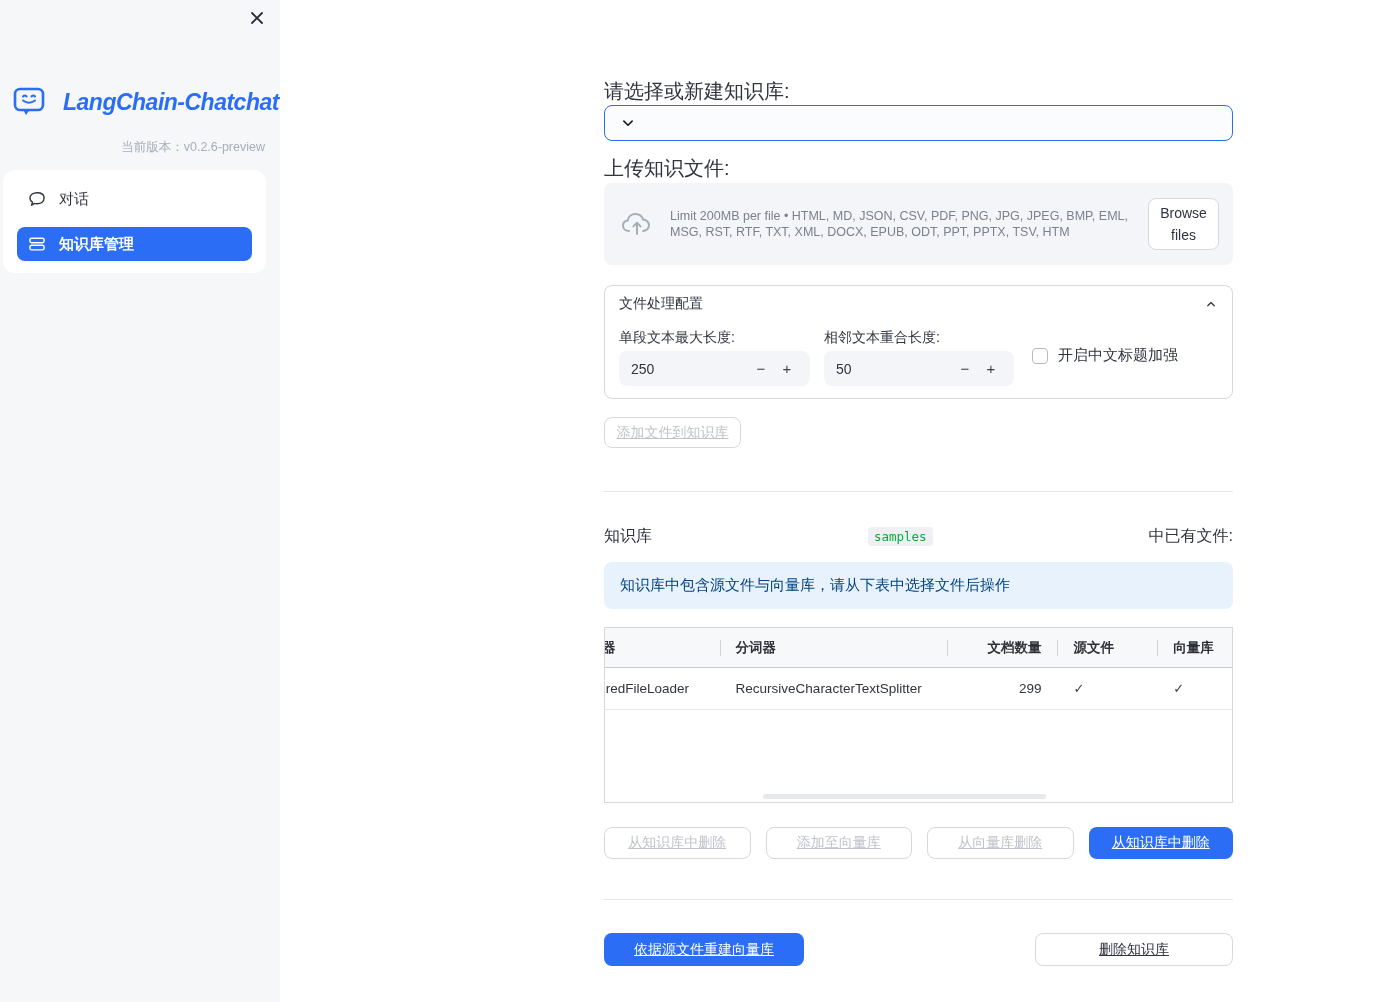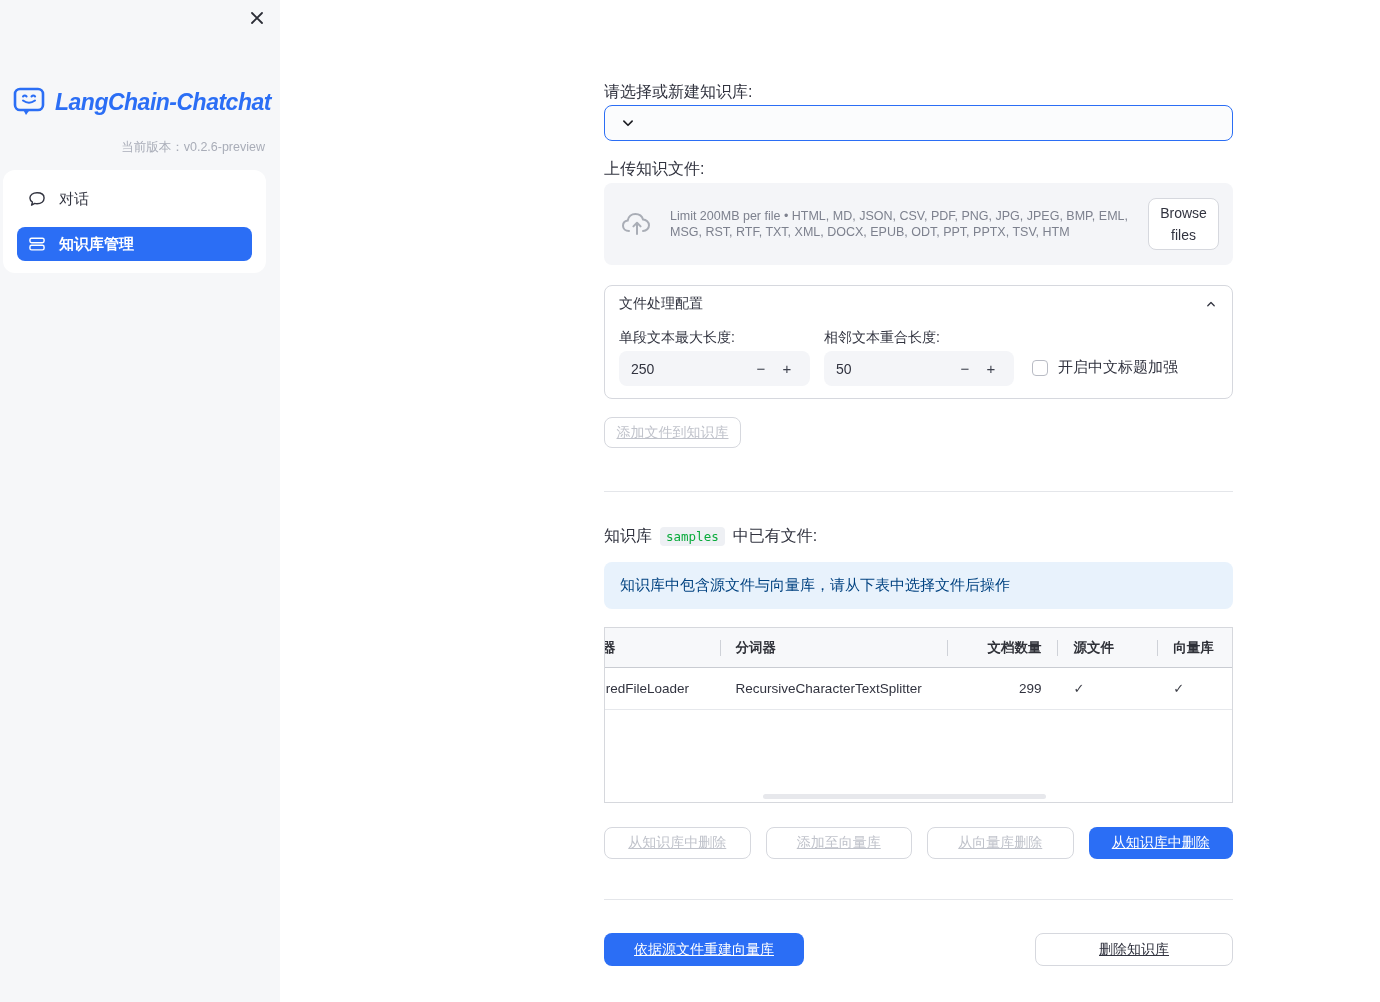--- a/index.html
+++ b/index.html
@@ -5,35 +5,35 @@
   * { margin:0; padding:0; box-sizing:border-box; }
   html,body { width:1380px; height:1002px; background:#ffffff;
     font-family:"Liberation Sans","DejaVu Sans",sans-serif; color:#31333f; }
 
   
   .sidebar { position:absolute; left:0; top:0; width:280px; height:1002px;
     background:#f6f7f9; }
   .close-btn { position:absolute; top:8px; right:13px; width:20px; height:20px;
     cursor:pointer; display:flex; align-items:center; justify-content:center; }
   .logo-row { position:absolute; left:12px; top:86px; display:flex;
-    align-items:center; gap:7px; }
+    align-items:center; gap:15px; }
   .logo-text { color:#2b6ef5; font-size:23px; font-weight:700;
     font-style:italic; letter-spacing:-0.5px; white-space:nowrap; }
   .version { position:absolute; top:139px; right:15px; font-size:12.5px;
     color:#a9adb8; }
   .menu-card { position:absolute; left:3px; top:170px; width:263px;
     background:#ffffff; border-radius:12px; padding:12px 14px; }
   .menu-item { display:flex; align-items:center; gap:12px; height:34px;
     padding:0 10px; border-radius:8px; font-size:15px; cursor:pointer; }
   .menu-item + .menu-item { margin-top:11px; }
   .menu-item.active { background:#2b6ef5; color:#ffffff; font-weight:700; }
 
   
   .main { position:absolute; left:604px; top:0; width:629px; }
-  .field-label { font-size:16px; line-height:17px; color:#31333f; }
+  .field-label { font-size:20px; line-height:17px; color:#31333f; }
   .lbl-1 { margin-top:83px; }
   .lbl-2 { margin-top:19px; }
 
   .selectbox { margin-top:5px; height:36px; background:#fbfcfd;
     border:1px solid #2b6ef5; border-radius:8px; display:flex;
     align-items:center; padding:0 14px; cursor:pointer; }
   .selectbox .sel-value { flex:1; font-size:14px; color:#31333f; }
 
   .dropzone { margin-top:6px; height:82px; background:#f4f5f8;
     border-radius:8px; display:flex; align-items:center; padding:0 14px 0 16px; }
@@ -50,40 +50,40 @@
     border:1px solid #d6d8de; border-radius:8px; }
   .exp-header { position:absolute; left:0; top:0; right:0; height:36px;
     display:flex; align-items:center; padding:0 14px; cursor:pointer; }
   .exp-title { flex:1; font-size:14px; }
   .num-label { position:absolute; top:43px; font-size:14px; }
   .num-field { position:absolute; top:65px; height:35px; background:#f4f5f8;
     border-radius:8px; display:flex; align-items:center; padding:0 10px 0 12px; }
   .num-value { flex:1; font-size:14px; color:#31333f; }
   .step-btn { width:26px; text-align:center; font-size:15px; color:#3d414d;
     cursor:pointer; user-select:none; }
-  .chk-wrap { position:absolute; left:427px; top:72px; display:flex;
+  .chk-wrap { position:absolute; left:427px; top:60px; display:flex;
     align-items:center; gap:10px; cursor:pointer; }
   .chk-box { width:16px; height:16px; border:1px solid #b9bcc5;
     border-radius:4px; background:#ffffff; }
   .chk-label { font-size:15px; }
 
   .btn { border-radius:8px; font-size:14px; cursor:pointer; display:flex;
     align-items:center; justify-content:center; background:#ffffff;
     font-family:"Liberation Sans","DejaVu Sans",sans-serif;text-decoration:underline; }
   .btn-disabled { border:1px solid #d6d8de; color:#c0c3cb; cursor:default; }
   .btn-primary { border:none; background:#2b6ef5; color:#ffffff; }
   .btn-secondary { border:1px solid #d6d8de; color:#31333f; }
   .add-btn { margin-top:18px; width:137px; height:31px; }
 
   .divider { margin-top:43px; border:none; border-top:1px solid #e4e6ea;
     height:0; }
   .divider-2 { margin-top:40px; }
 
   .kb-line { margin-top:34px; font-size:16px; display:flex;
-    align-items:center; gap:8px; }
+    align-items:center; gap:8px;justify-content:space-between; }
   .code-chip { font-family:"DejaVu Sans Mono","Liberation Mono",monospace;
     font-size:12.5px; color:#09ab3b; background:#eef0f4; border-radius:4px;
     padding:2px 6px; }
 
   .info-box { margin-top:15px; height:47px; background:#e8f2fc;
     border-radius:8px; display:flex; align-items:center; padding:0 16px;
     font-size:15px; color:#004280; }
 
   .tbl { position:relative; margin-top:18px; height:176px;
     border:1px solid #d6d8dd; background:#ffffff; overflow:hidden; }

